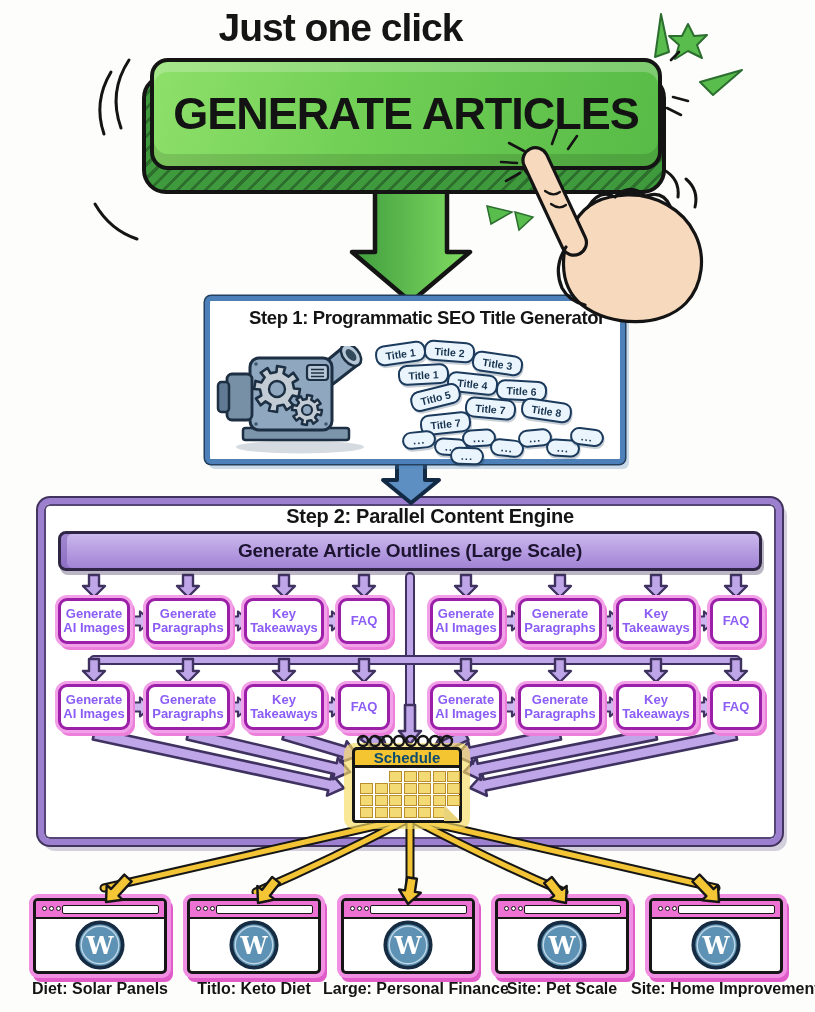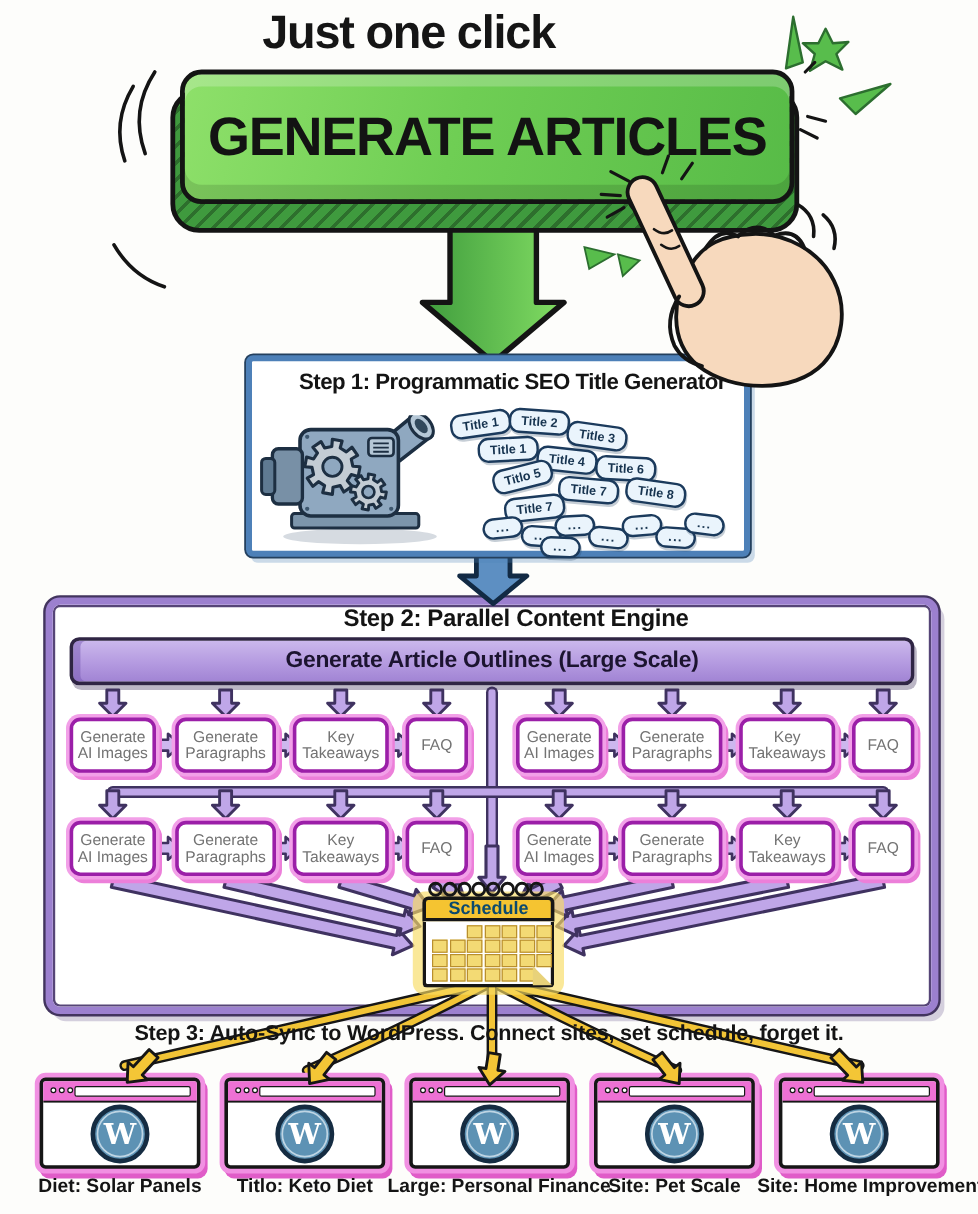--- a/index.html
+++ b/index.html
@@ -38,21 +38,21 @@
   .step2-title{left:38px;top:505px;width:744px;text-align:center;font-size:20px;font-weight:700;
                z-index:10;letter-spacing:-.3px;padding-left:20px;}
   .outline-bar{left:58px;top:531px;width:704px;height:40px;box-sizing:border-box;border:3px solid #2f2544;
                border-radius:8px;background:linear-gradient(180deg,#cbb8ec 0%,#b49ae0 55%,#a184d4 100%);
                z-index:10;display:flex;align-items:center;justify-content:center;
                box-shadow:2px 4px 0 rgba(60,45,90,.35), inset 6px 0 0 rgba(120,90,180,.5);}
   .outline-bar span{font-size:19px;font-weight:700;color:#1c1430;letter-spacing:-.2px;}
   .pbox{position:absolute;height:46px;box-sizing:border-box;background:#fff;border:3px solid #9b1fa8;
         border-radius:9px;z-index:10;display:flex;align-items:center;justify-content:center;text-align:center;
         box-shadow:0 0 0 3px #f2a0e8,3px 4px 0 2px #ec7fd9;}
-  .pbox span{font-size:13px;font-weight:400;line-height:1.1;color:#737373;}
+  .pbox span{font-size:13px;font-weight:700;line-height:1.1;color:#8b5cf6;}
   
   .calendar{left:350px;top:733px;width:114px;height:90px;z-index:10;}
   .cal-glow{position:absolute;left:-6px;top:10px;right:-6px;bottom:-6px;border-radius:10px;
             background:rgba(247,219,98,.65);}
   .cal-rings{position:absolute;left:0;top:0;width:114px;height:18px;}
   .cal-head{position:absolute;left:2px;top:14px;width:110px;height:21px;box-sizing:border-box;
             background:#f5c431;border:3px solid #161616;border-radius:5px 5px 0 0;
             display:flex;align-items:center;justify-content:center;}
   .cal-head span{font-size:15px;font-weight:700;color:#0c4a6e;}
   .cal-body{position:absolute;left:2px;top:35px;width:110px;height:55px;box-sizing:border-box;
@@ -305,21 +305,20 @@
           <i></i>
           <i></i>
           <i></i>
           <i></i>
           <i class="h"></i>
         </div>
       <div class="cal-curl"></div>
     </div>
   </div>
 
-  <div class="abs step3-title">Step 3: Auto-Sync to WordPress. Connect sites, set schedule, forget it.</div>
 
   <div class="win" style="left:33px">
     <div class="win-bar">
       <i class="win-dot" style="left:6px"></i>
         <i class="win-dot" style="left:13px"></i>
         <i class="win-dot" style="left:20px"></i>
       <div class="win-url"></div>
     </div>
     <svg class="win-logo" width="52" height="52" viewBox="0 0 54 54">
       <circle cx="27" cy="27" r="23.5" fill="#5d92b4" stroke="#152c42" stroke-width="4"></circle>

